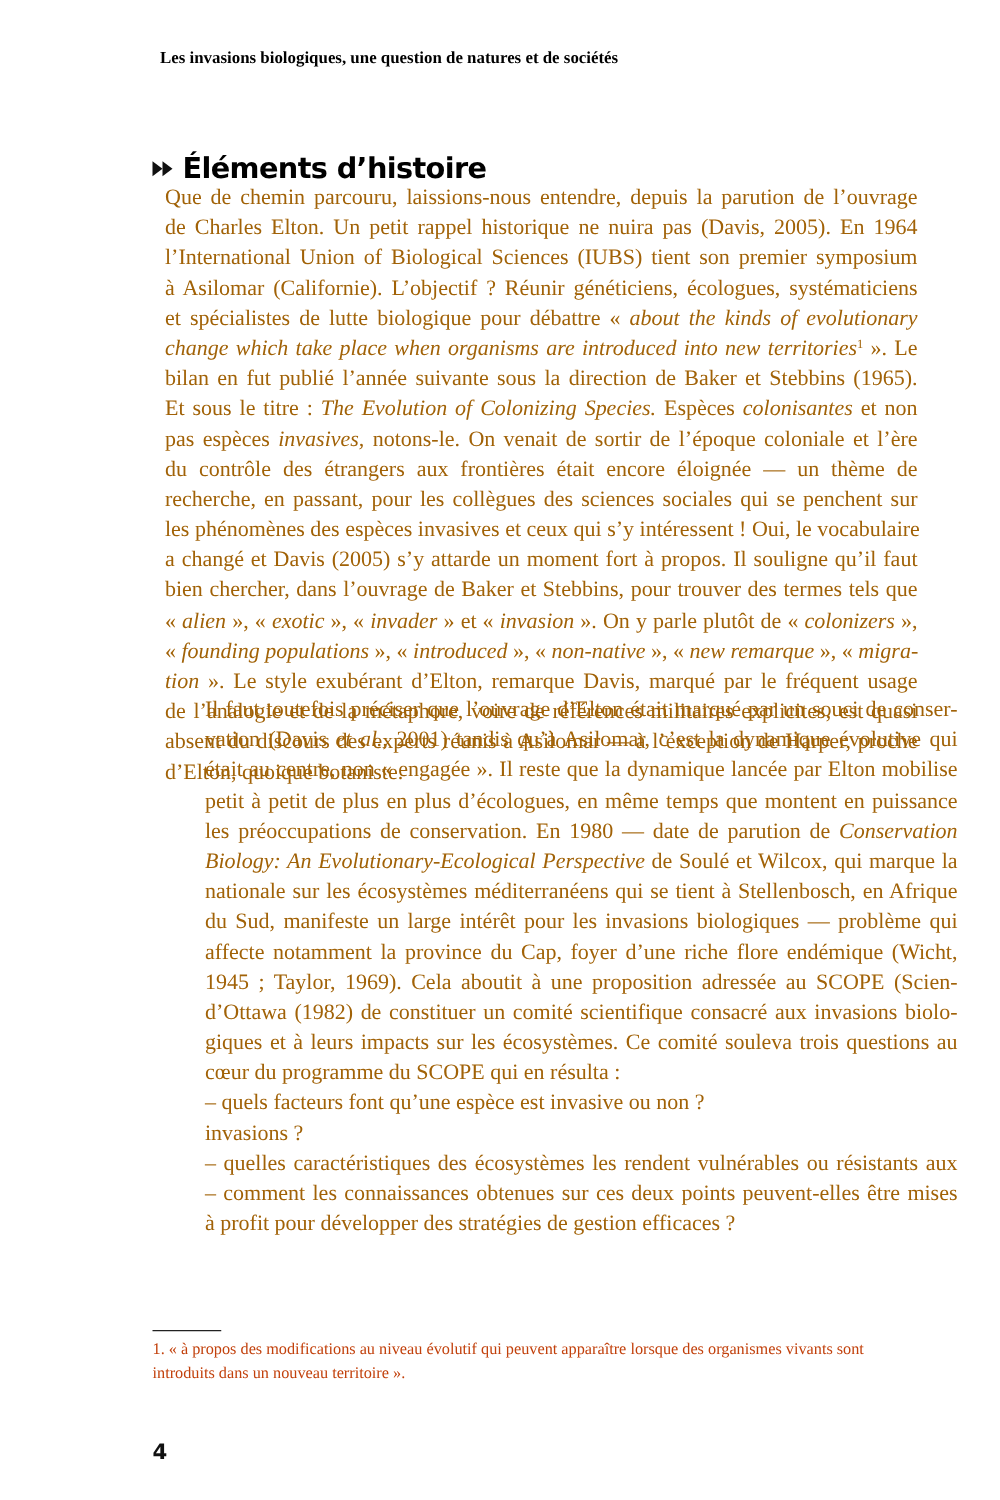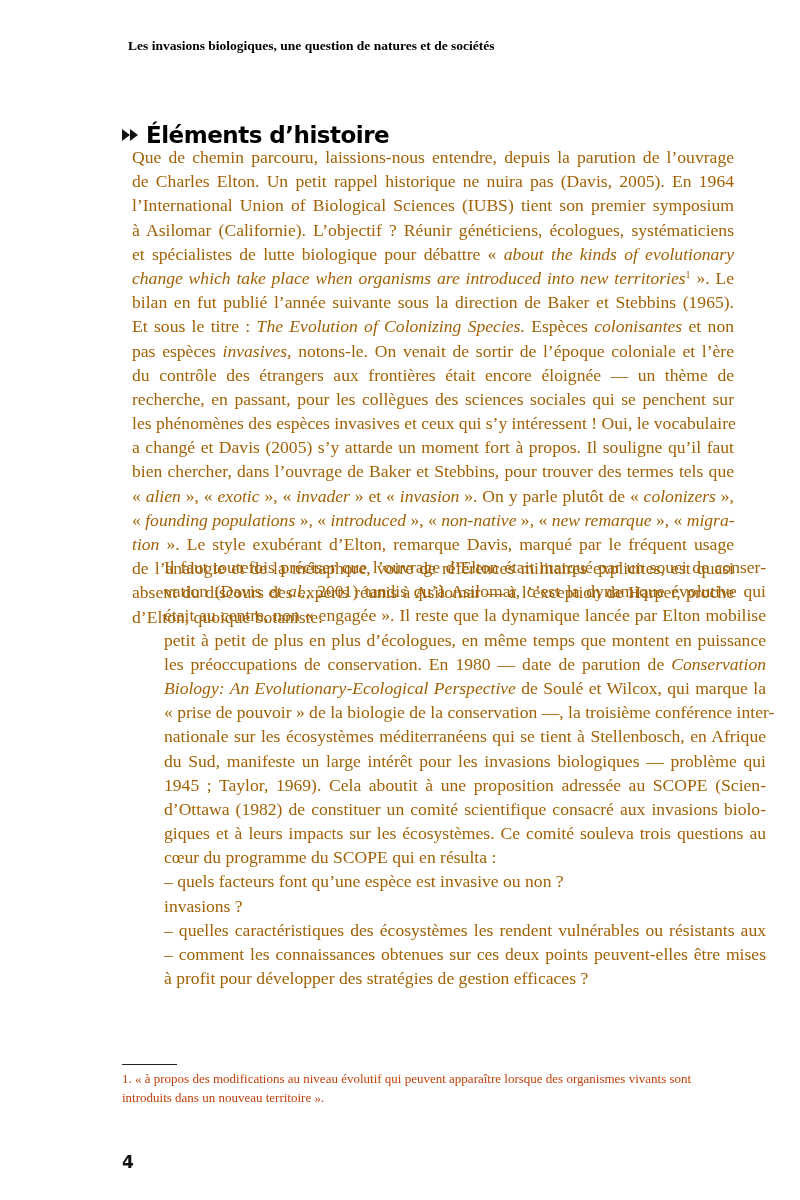--- a/index.html
+++ b/index.html
@@ -75,23 +75,23 @@
     <span class="line"><span>absent du discours des experts réunis à Asilomar — à l’exception de Harper, proche</span></span>
     <span class="line last"><span>d’Elton, quoique botaniste.</span></span>
   </div>
 <div class="body-text para2" id="para-1">
     <span class="line"><span>Il faut toutefois préciser que l’ouvrage d’Elton était marqué par un souci de conser-</span></span>
     <span class="line"><span>vation (Davis </span><i>et al.</i><span>, 2001) tandis qu’à Asilomar, c’est la dynamique évolutive qui</span></span>
     <span class="line"><span>était au centre, non « engagée ». Il reste que la dynamique lancée par Elton mobilise</span></span>
     <span class="line"><span>petit à petit de plus en plus d’écologues, en même temps que montent en puissance</span></span>
     <span class="line"><span>les préoccupations de conservation. En 1980 — date de parution de </span><i>Conservation</i></span>
     <span class="line"><i>Biology: An Evolutionary-Ecological Perspective</i><span> de Soulé et Wilcox, qui marque la</span></span>
-    <span class="line"><span>« prise de pouvoir » de la biologie de la conservation —, la troisième conférence inter-</span></span>
     <span class="line"><span>nationale sur les écosystèmes méditerranéens qui se tient à Stellenbosch, en Afrique</span></span>
     <span class="line"><span>du Sud, manifeste un large intérêt pour les invasions biologiques — problème qui</span></span>
+    <span class="line"><span>affecte notamment la province du Cap, foyer d’une riche flore endémique (Wicht,</span></span>
     <span class="line"><span>1945 ; Taylor, 1969). Cela aboutit à une proposition adressée au SCOPE (Scien-</span></span>
     <span class="line"><span>d’Ottawa (1982) de constituer un comité scientifique consacré aux invasions biolo-</span></span>
     <span class="line"><span>giques et à leurs impacts sur les écosystèmes. Ce comité souleva trois questions au</span></span>
     <span class="line last"><span>cœur du programme du SCOPE qui en résulta :</span></span>
     <span class="line last"><span>– quels facteurs font qu’une espèce est invasive ou non ?</span></span>
     <span class="line last"><span>invasions ?</span></span>
     <span class="line"><span>– quelles caractéristiques des écosystèmes les rendent vulnérables ou résistants aux</span></span>
     <span class="line"><span>– comment les connaissances obtenues sur ces deux points peuvent-elles être mises</span></span>
     <span class="line last"><span>à profit pour développer des stratégies de gestion efficaces ?</span></span>
   </div>

